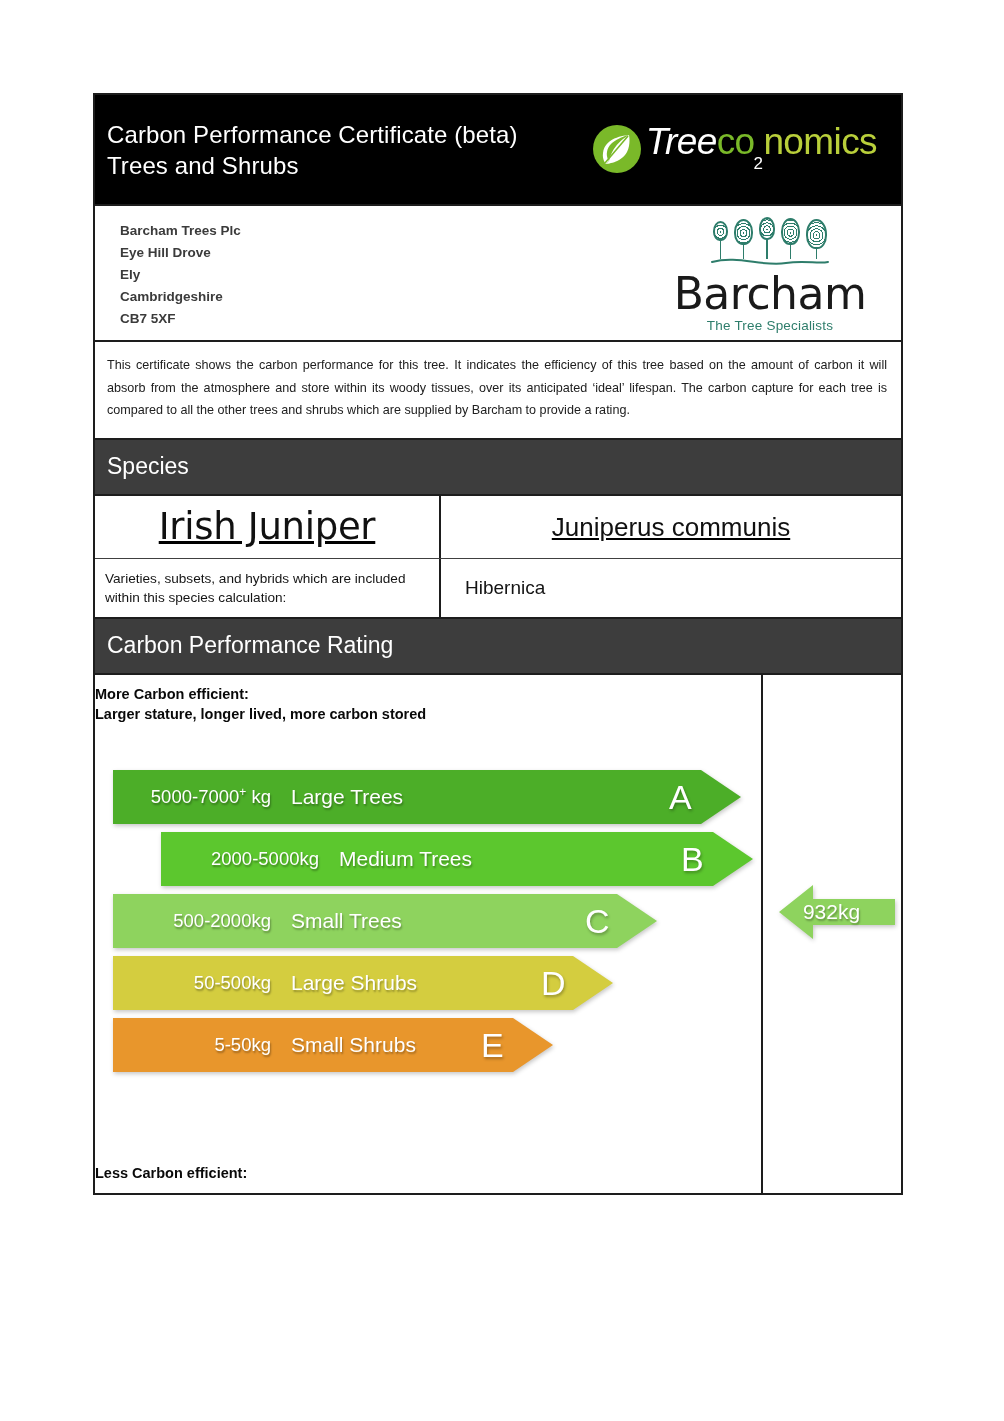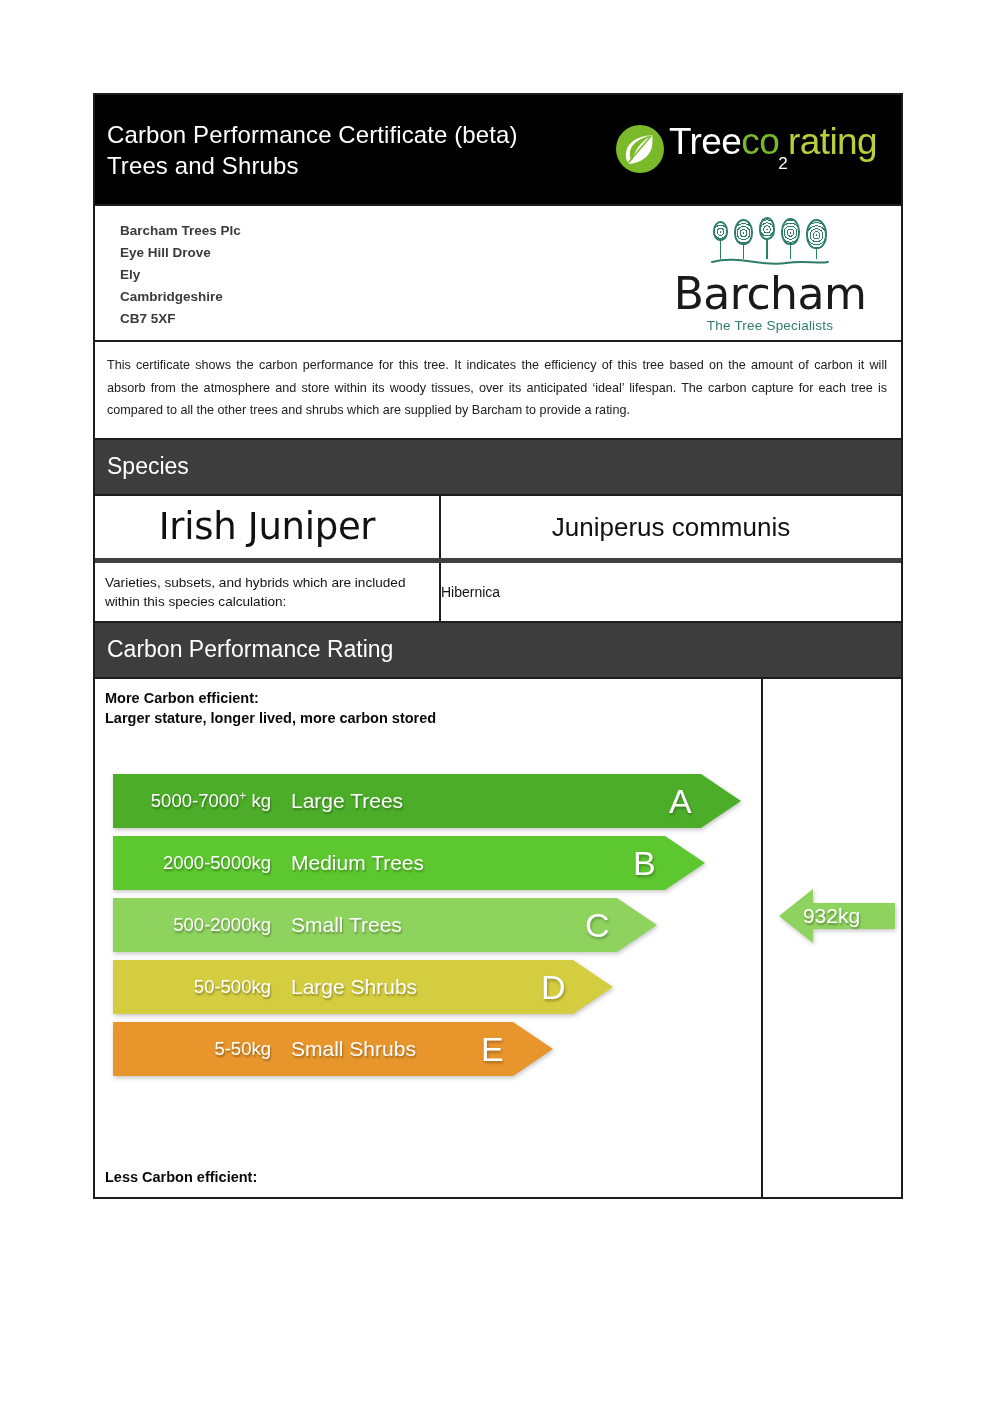--- a/index.html
+++ b/index.html
@@ -52,21 +52,21 @@
     position: relative;
   }
   .treeco-word {
     font-size: 37px;
     line-height: 37px;
     font-weight: 400;
     letter-spacing: -.6px;
     white-space: nowrap;
     position: relative;
   }
-  .tw-white { color: #ffffff; }
+  .tw-white { color: #ffffff; font-style: italic; }
   .tw-green { color: #7ab929; }
   .tw-lime  { color: #b9cf3a; }
   .tw-sub {
     font-size: 17px;
     color: #ffffff;
     vertical-align: sub;
     position: relative;
     top: 6px;
     left: -1px;
   }
@@ -146,21 +146,21 @@
     color: #ffffff;
     font-size: 23px;
     line-height: 23px;
     padding: 15px 0 16px 12px;
     border-top: 2px solid #1d1d1d;
   }
 
   
   .species-table { border-top: 2px solid #1d1d1d; }
   .species-row { display: flex; }
-  .species-row.top { border-bottom: 5px solid #404040; }
+  .species-row.top { border-bottom: 1px solid #404040; text-decoration: underline; }
   .sp-cell-left {
     flex: 0 0 346px;
     border-right: 2px solid #1d1d1d;
     display: flex;
     align-items: center;
     justify-content: center;
   }
   .sp-cell-right {
     flex: 1 1 auto;
     display: flex;
@@ -181,23 +181,23 @@
     text-align: center;
     line-height: 62px;
   }
   .varieties-label {
     font-size: 13.6px;
     line-height: 19px;
     color: #141414;
     padding: 10px 8px 10px 10px;
   }
   .varieties-value {
-    font-size: 14px;
+    font-size: 19px;
     color: #141414;
-    padding-left: 0;
+    padding-left: 24px;
   }
   .species-row.bottom .sp-cell-left,
   .species-row.bottom .sp-cell-right { min-height: 52px; }
   .species-row.bottom .sp-cell-left { align-items: center; justify-content: flex-start; }
 
   
   .rating-area {
     display: flex;
     border-top: 2px solid #1d1d1d;
     min-height: 520px;
@@ -216,21 +216,21 @@
     display: flex;
     align-items: center;
     justify-content: flex-start;
   }
 
   .efficiency-note {
     font-size: 14.5px;
     font-weight: bold;
     color: #090909;
     line-height: 20px;
-    padding-left: 10px;
+    padding-left: 0;
   }
   .note-top { margin-bottom: 4px; }
   .note-bottom { padding-bottom: 10px; margin-top: 20px; }
 
   .bands-wrap {
     padding: 42px 0 0 18px;
     flex: 1 1 auto;
   }
 
   .band {
@@ -314,21 +314,21 @@
     <div class="treeco-logo">
       <div class="leaf-mark">
         <svg width="52" height="52" viewBox="0 0 52 52">
           <circle cx="26" cy="26" r="24" fill="#7ab929"></circle>
           <path d="M38 12 C38 12 14 13 12 30 C11 37 15 41 15 41 L18 38 C18 38 15 34 16 29 C18 16 38 12 38 12 Z" fill="#ffffff"></path>
           <path d="M38 12 C38 12 22 20 18 38 L15 41 C15 41 30 40 36 29 C40 21 38 12 38 12 Z" fill="#ffffff"></path>
           <path d="M37 13 L14 40" stroke="#7ab929" stroke-width="1.6" fill="none"></path>
         </svg>
       </div>
       <div class="treeco-word">
-        <span class="tw-white">Tree</span><span class="tw-green">co</span><span class="tw-sub">2</span><span class="tw-lime">rating</span>
+        <span class="tw-white">Tree</span><span class="tw-green">co</span><span class="tw-sub">2</span><span class="tw-lime">nomics</span>
       </div>
     </div>
   </div>
 
   <div class="address-row">
     <div class="address-block">
       <div class="address-line">Barcham Trees Plc</div>
       <div class="address-line">Eye Hill Drove</div>
       <div class="address-line">Ely</div>
       <div class="address-line">Cambridgeshire</div>
@@ -406,21 +406,21 @@
           <div class="band" style="width: 628px;">
             <div class="band-shape"><svg width="628" height="54" viewBox="0 0 628 54">
                 <polygon points="0,0 588,0 628,27 588,54 0,54" fill="#4cae28"></polygon>
               </svg></div>
             <div class="band-content">
               <span class="band-kg">5000-7000<sup>+</sup> kg</span>
               <span class="band-cat">Large Trees</span>
               <span class="band-grade" style="left: 556px;">A</span>
             </div>
           </div>
-          <div class="band" style="width: 592px;">
+          <div class="band" style="width: 592px; margin-left: 48px;">
             <div class="band-shape"><svg width="592" height="54" viewBox="0 0 592 54">
                 <polygon points="0,0 552,0 592,27 552,54 0,54" fill="#5cc72e"></polygon>
               </svg></div>
             <div class="band-content">
               <span class="band-kg">2000-5000kg</span>
               <span class="band-cat">Medium Trees</span>
               <span class="band-grade" style="left: 520px;">B</span>
             </div>
           </div>
           <div class="band" style="width: 544px;">

